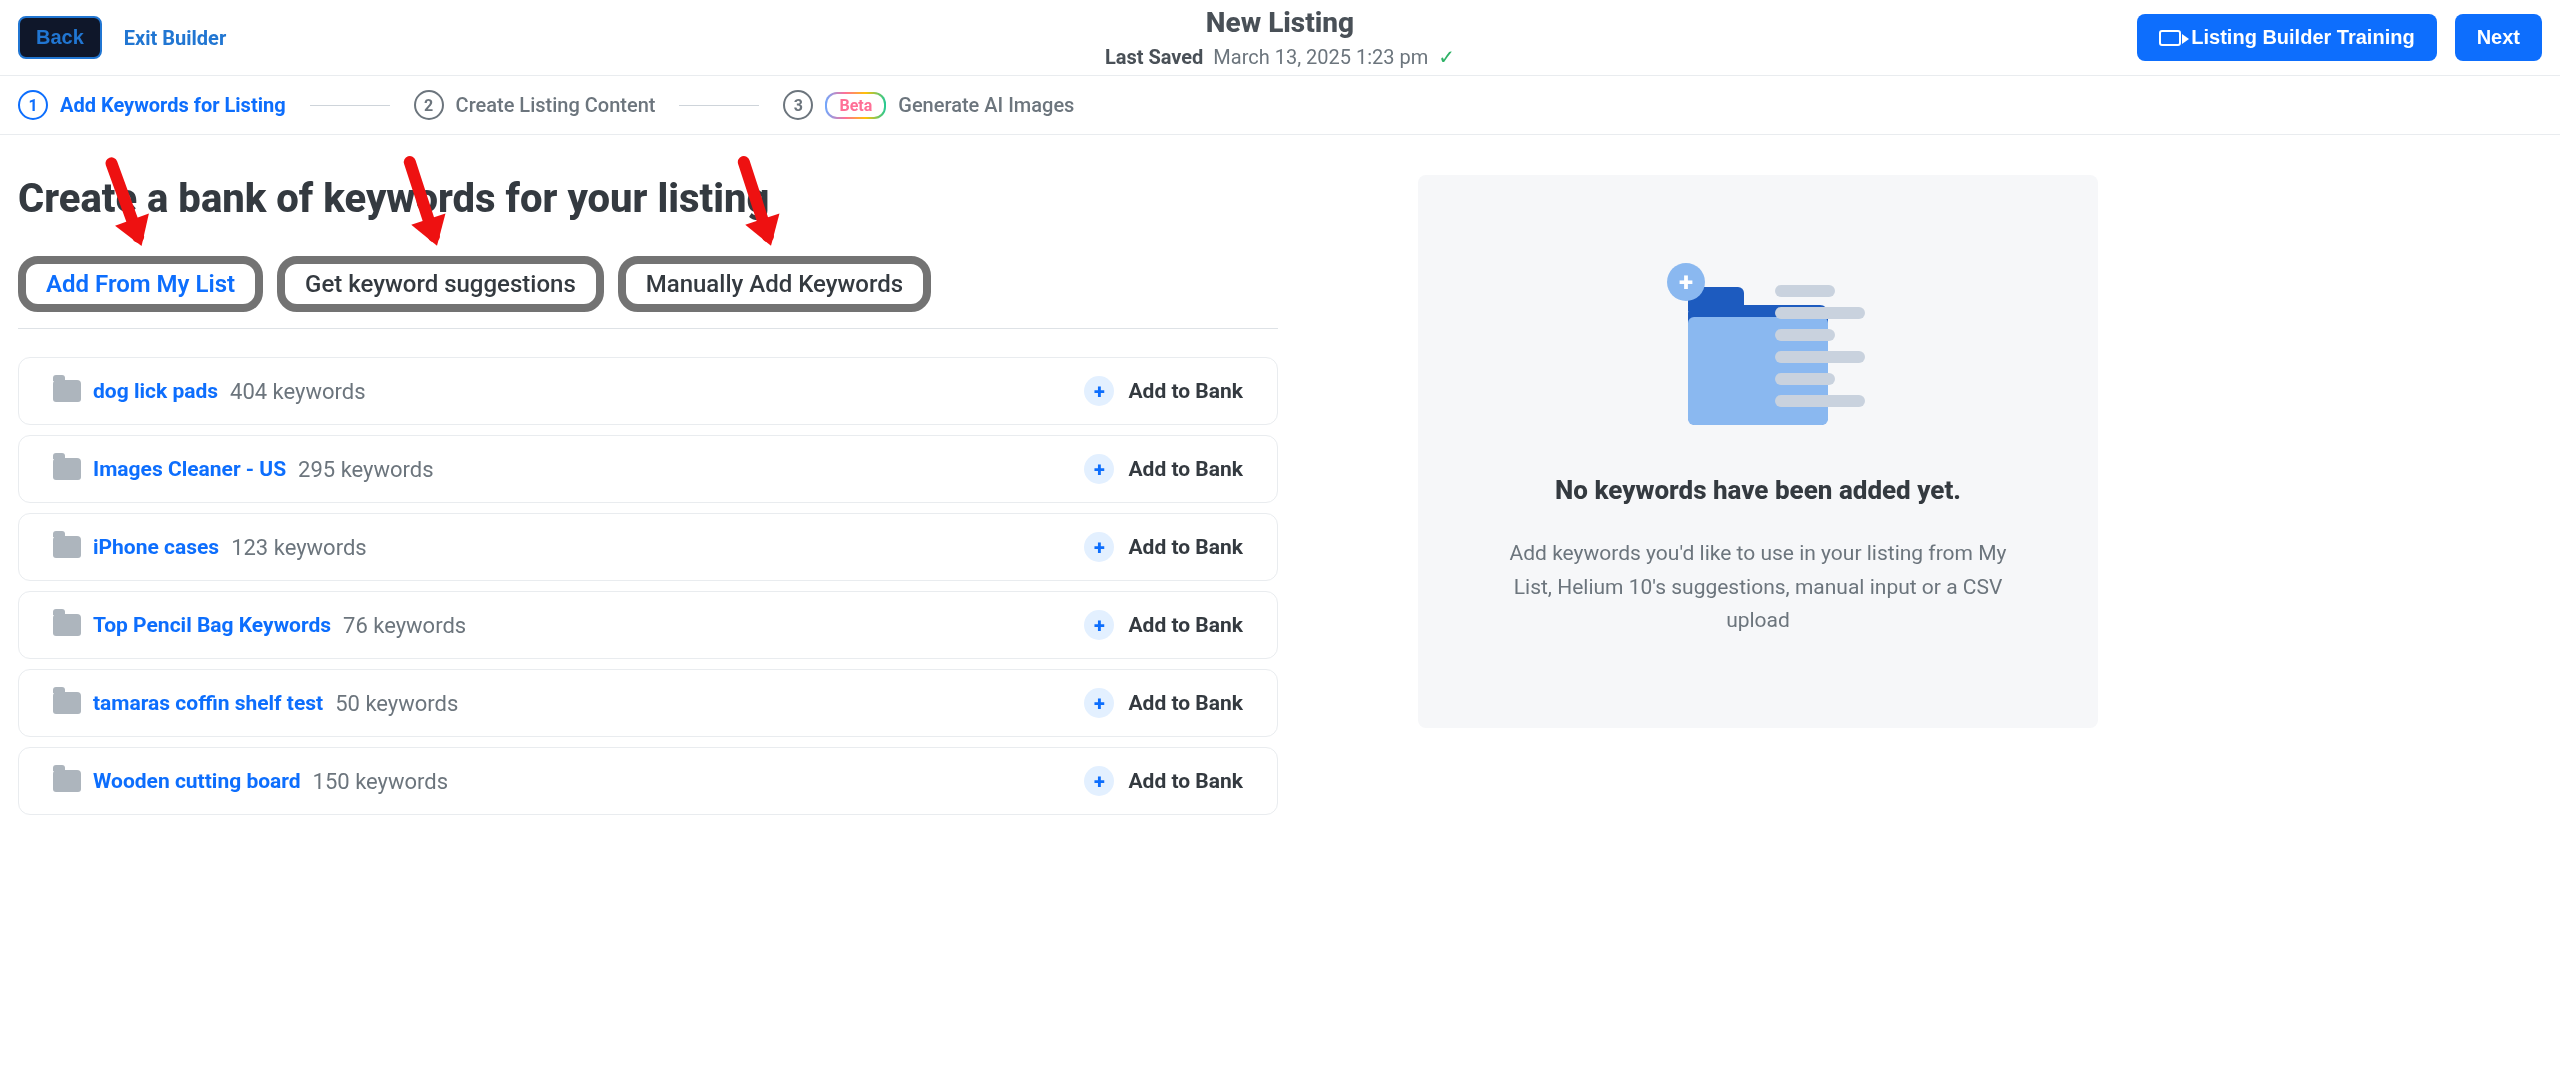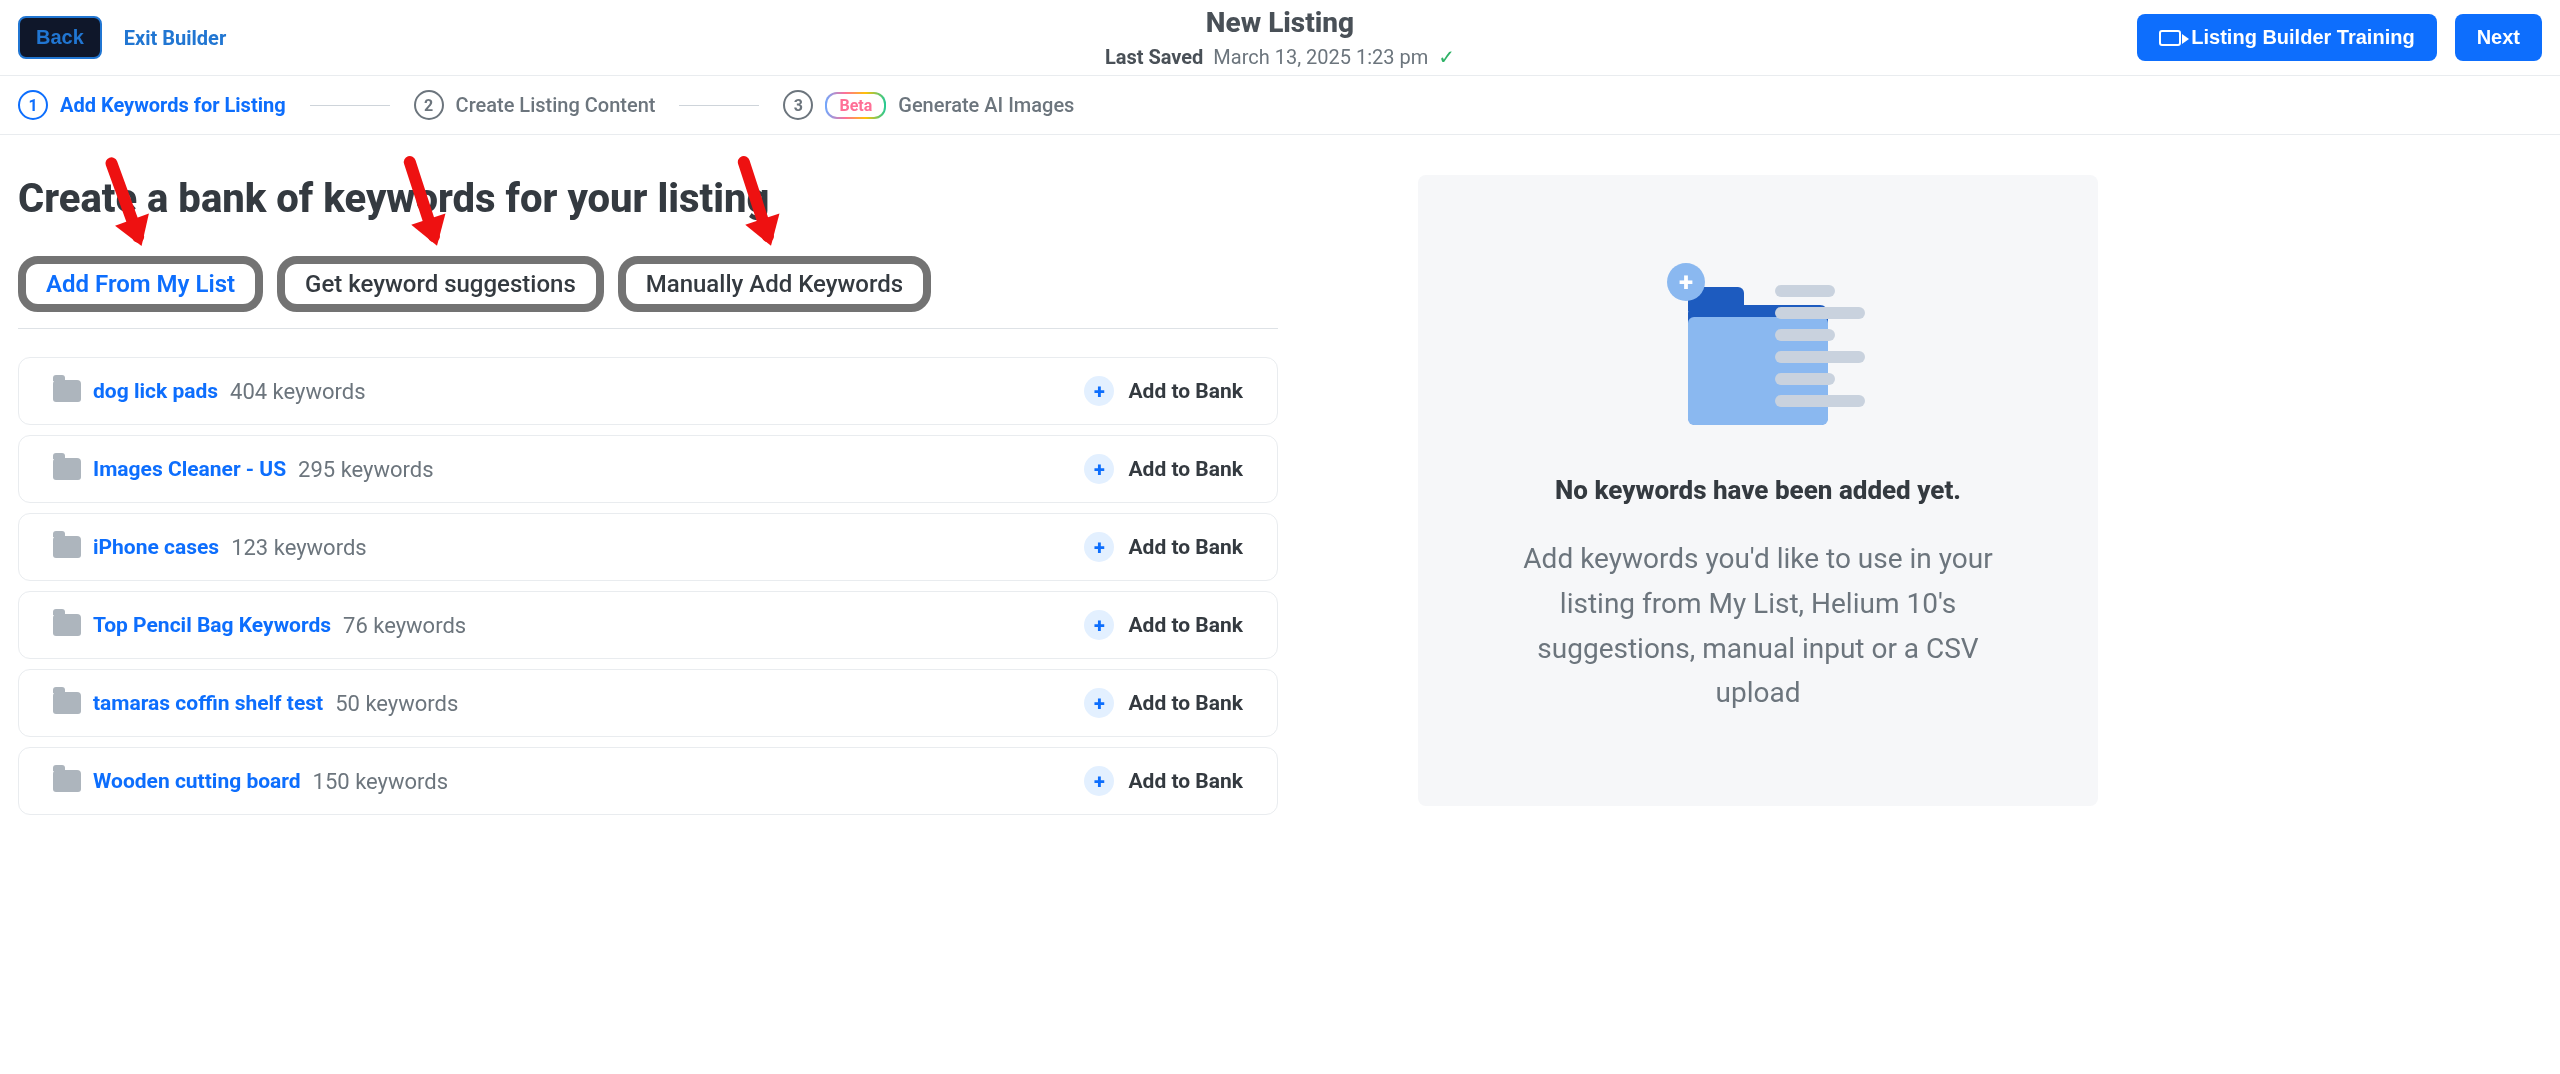--- a/index.html
+++ b/index.html
@@ -182,21 +182,21 @@
   }
   .illus-lines{position:absolute;right:-22px;top:20px;display:flex;flex-direction:column;gap:10px;}
   .illus-line{width:90px;height:12px;background:#c9d2de;border-radius:6px;}
   .illus-line.sm{width:60px;}
   .illus-plus{
     position:absolute;left:-6px;top:-2px;width:38px;height:38px;border-radius:50%;
     background:#8ab8f0;color:#fff;display:flex;align-items:center;justify-content:center;
     font-size:26px;font-weight:800;z-index:2;
   }
   .empty-title{font-size:26px;font-weight:800;color:#343a40;margin-bottom:32px;}
-  .empty-sub{font-size:28px;color:#6c757d;line-height:1.6;max-width:520px;}
+  .empty-sub{font-size:21px;color:#6c757d;line-height:1.6;max-width:520px;}
 </style>
 </head>
 <body>
 
 <div class="topbar">
   <div class="topbar-left">
     <button class="btn-outline-blue">Back</button>
     <span class="link-blue">Exit Builder</span>
   </div>
   <div class="topbar-center">

